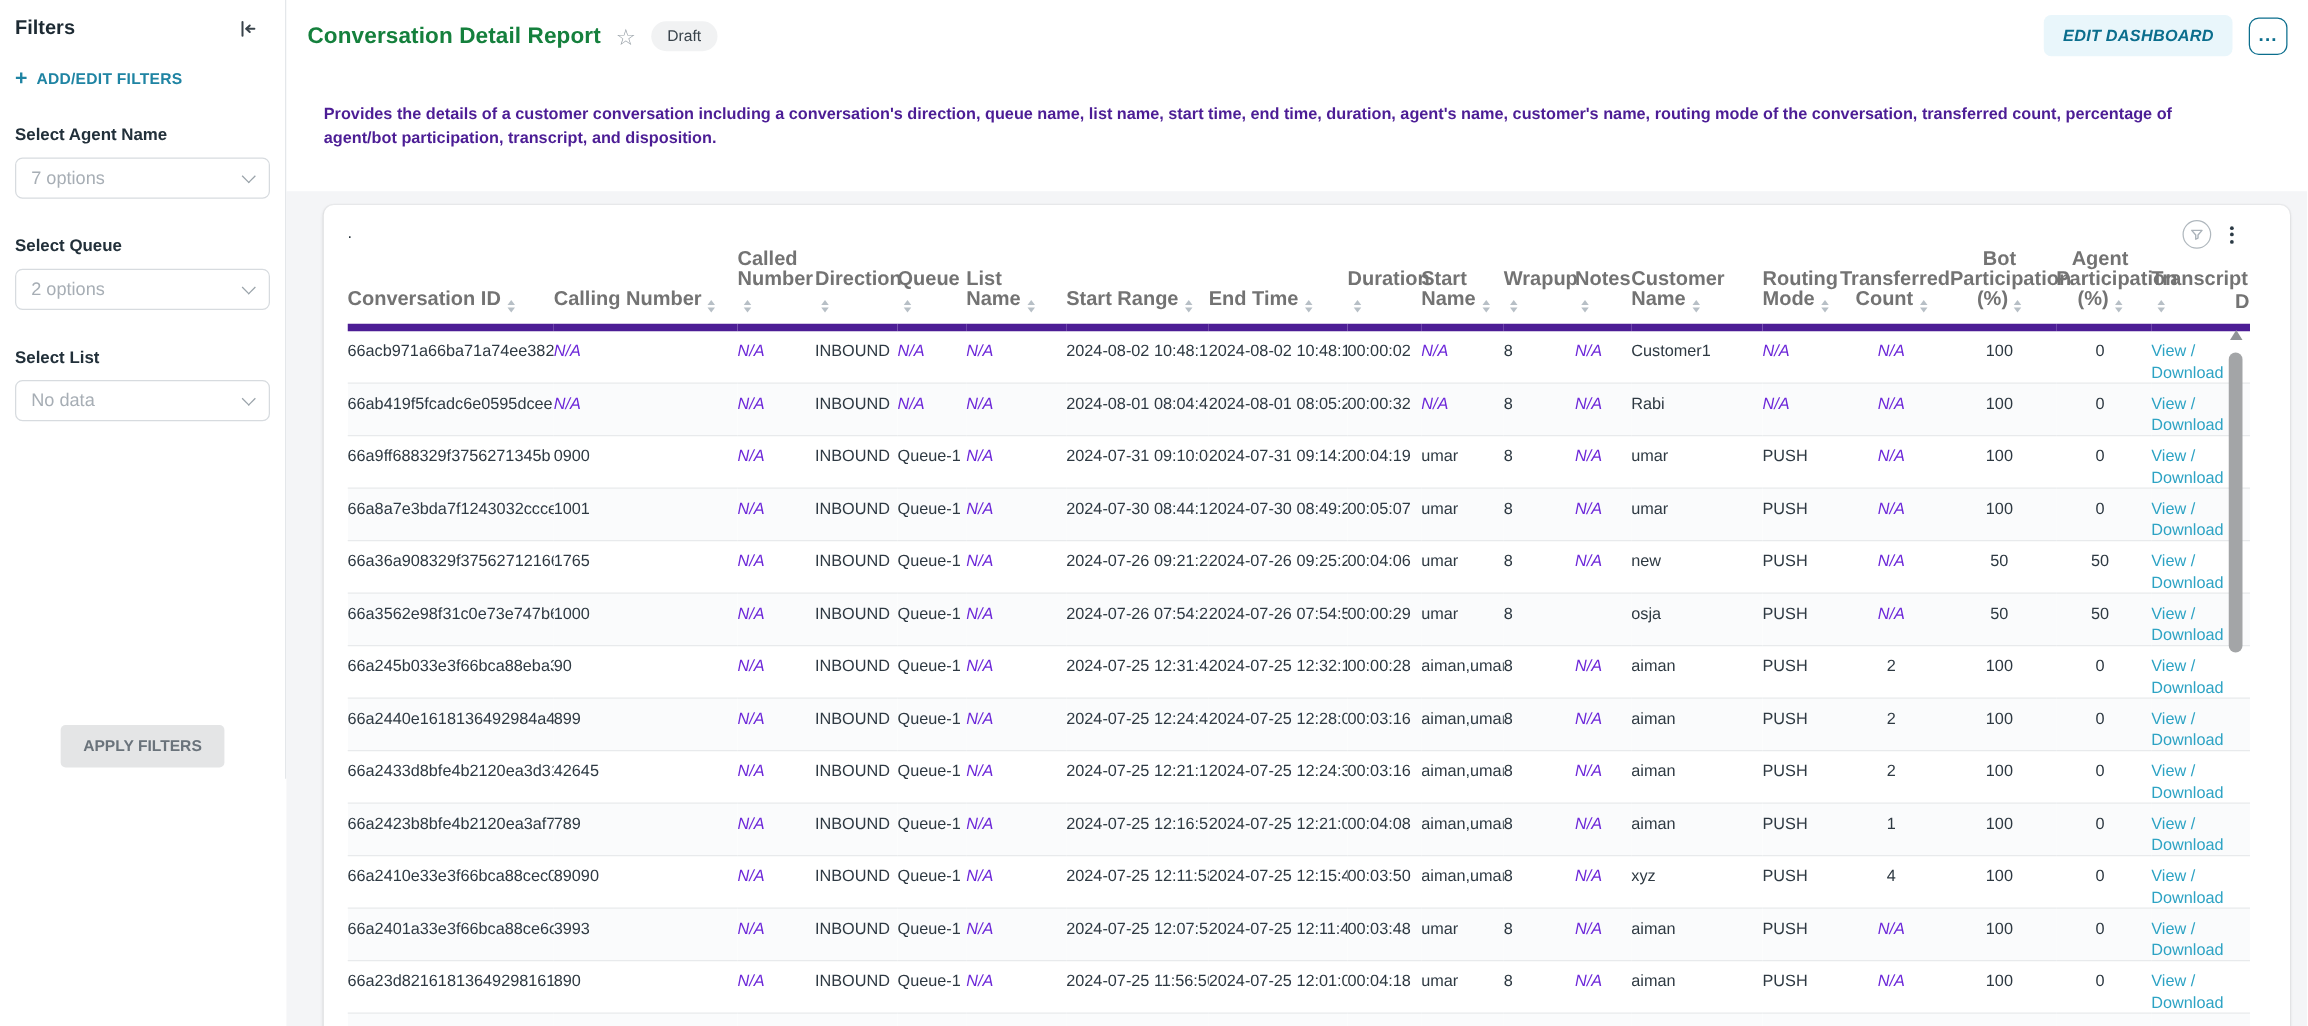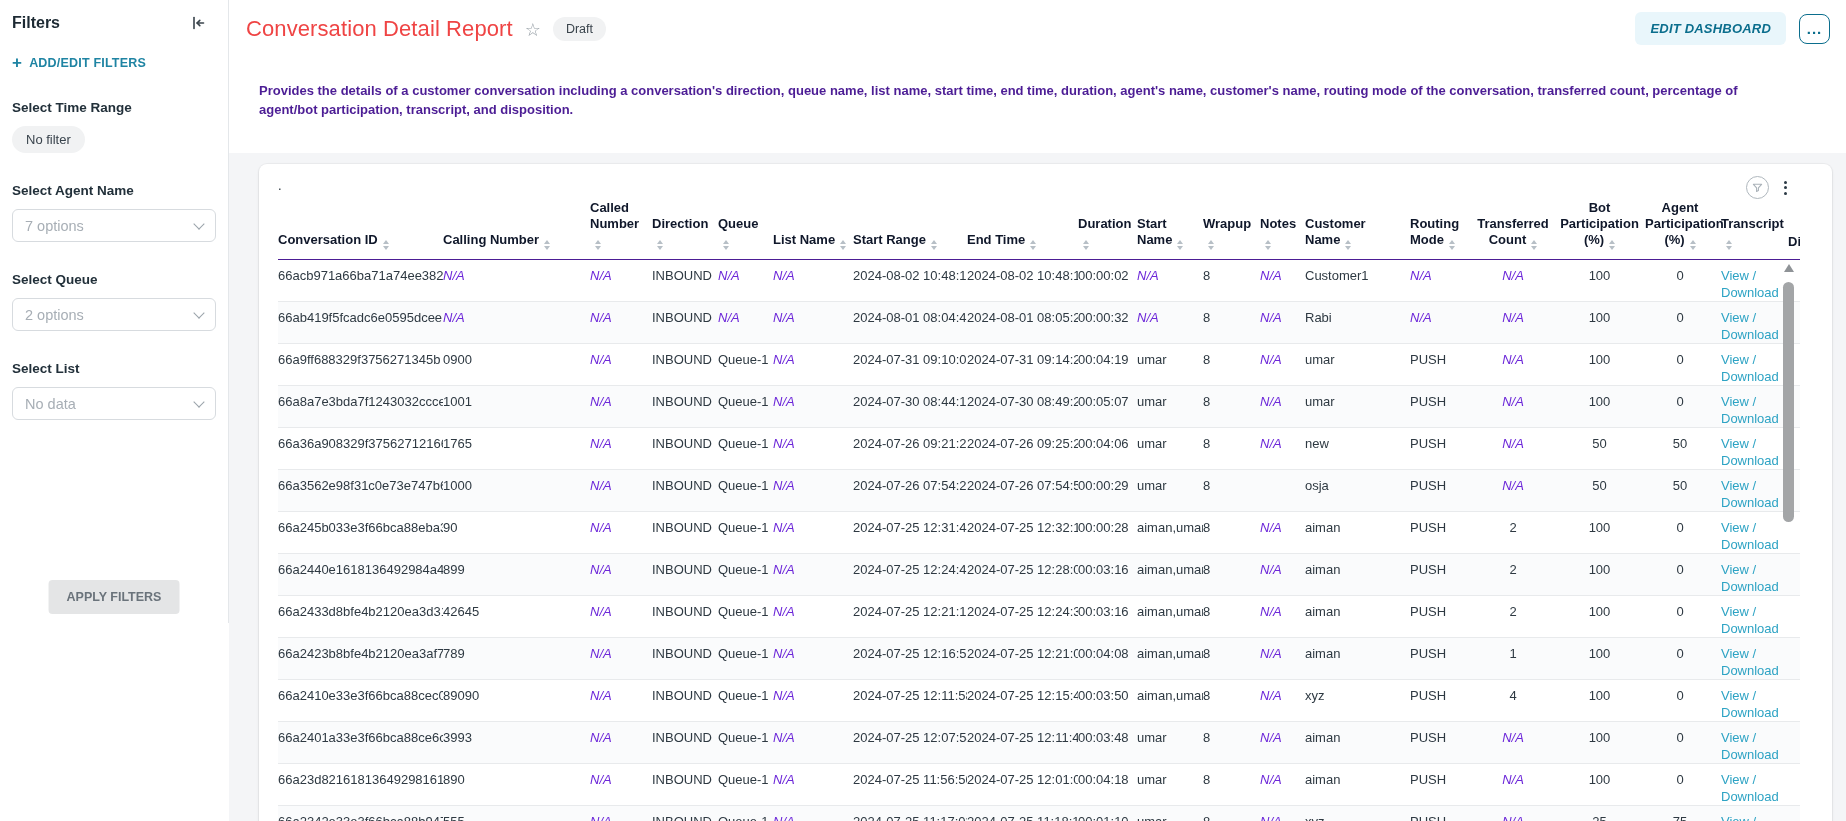--- a/index.html
+++ b/index.html
@@ -26,21 +26,21 @@
   .select .ph { color:#a7aeb5; font-size:14.5px; }
   .chev { width:8px; height:8px; border-right:1.7px solid #9aa3aa; border-bottom:1.7px solid #9aa3aa;
     transform:rotate(45deg); margin-top:-4px; }
   .apply { position:absolute; bottom:9px; left:50%; transform:translateX(-50%);
     background:#e4e5e6; border:none; border-radius:4px; color:#6a737b; font-weight:bold;
     font-size:12.5px; padding:10px 18px; cursor:pointer; font-family:inherit; white-space:nowrap; }
 
   
   main { flex:1; display:flex; flex-direction:column; height:821px; overflow:hidden; background:#fff; }
   .topbar { display:flex; align-items:center; padding:12px 16px 10px 17px; }
-  .topbar h1 { font-size:22px; font-weight:normal; color:#ef4444; letter-spacing:.1px; }
+  .topbar h1 { font-size:18px; font-weight:bold; color:#15803d; letter-spacing:.1px; }
   .star { color:#99a1a8; font-size:18px; margin-left:12px; margin-top:2px; }
   .draft { background:#f1f2f3; color:#39434b; font-size:12.5px; padding:5px 13px;
     border-radius:999px; margin-left:12px; }
   .spacer { flex:1; }
   .editdash { background:#e9f6fb; color:#0b6e8d; border:none; border-radius:6px;
     font-weight:bold; font-size:13px; padding:9px 15px; cursor:pointer; font-family:inherit;
     letter-spacing:.2px;font-style:italic; }
   .morebtn { margin-left:13px; width:31px; height:30px; border:1.6px solid #0b6e8d; border-radius:8px;
     background:#fff; color:#0b6e8d; font-weight:bold; font-size:15px; line-height:10px;
     cursor:pointer; letter-spacing:1px; }
@@ -54,22 +54,22 @@
   .widget-title { font-size:13px; color:#25313a; height:18px; }
   .widget-actions { position:absolute; top:12px; right:40px; display:flex; align-items:center; gap:10px; }
   .filtercircle { width:23px; height:23px; border:1.5px solid #b0b8be; border-radius:50%;
     display:inline-flex; align-items:center; justify-content:center; cursor:pointer; }
   .kebab { display:inline-flex; flex-direction:column; gap:2.5px; padding:4px 5px; cursor:pointer; }
   .kebab i { width:3px; height:3px; border-radius:50%; background:#2b3a45; }
 
   
   .table-clip { width:1522px; overflow:hidden; margin-top:4px; }
   table { border-collapse:collapse; table-layout:fixed; width:1550px; }
-  th { vertical-align:bottom; text-align:left; font-size:13px; font-weight:bold; color:#0f172a;
-    padding:0 6px 9px 0; line-height:16px; border-bottom:1px solid #4c1d95; cursor:pointer; }
+  th { vertical-align:bottom; text-align:left; font-size:16px; font-weight:bold; color:#737373;
+    padding:0 6px 9px 0; line-height:16px; border-bottom:6px solid #4c1d95; cursor:pointer; }
   th.center { text-align:center; }
   .sort { display:inline-flex; flex-direction:column; gap:2px; margin-left:5px; }
   .sort i { display:block; width:0; height:0; border-left:3.5px solid transparent; border-right:3.5px solid transparent; }
   .sort .up { border-bottom:4px solid #b7bfc6; }
   .sort .dn { border-top:4px solid #b7bfc6; }
   td { font-size:13px; color:#2e3942; height:40px; vertical-align:top; padding:7px 6px 0 0;
     line-height:17px; border-bottom:1px solid #e8eaec; overflow:hidden; white-space:nowrap; }
   td.center { text-align:center; }
   td.na { color:#6d28d9;font-style:italic; }
   tbody tr:nth-child(even) td { background:#fafbfc; }
@@ -98,24 +98,20 @@
           <path d="M9.8 5.4 7 8l2.8 2.6" fill="none" stroke="#39434b" stroke-width="1.6" stroke-linecap="round" stroke-linejoin="round"></path>
         </svg>
       </span>
     </div>
 
     <button class="addedit">
       <span class="plus">+</span>
       <span>ADD/EDIT FILTERS</span>
     </button>
 
-    <div class="fgroup">
-      <label>Select Time Range</label>
-      <span class="chip">No filter</span>
-    </div>
 
     <div class="fgroup">
       <label>Select Agent Name</label>
       <div class="select">
         <span class="ph">7 options</span>
         <span class="chev"></span>
       </div>
     </div>
 
     <div class="fgroup">

